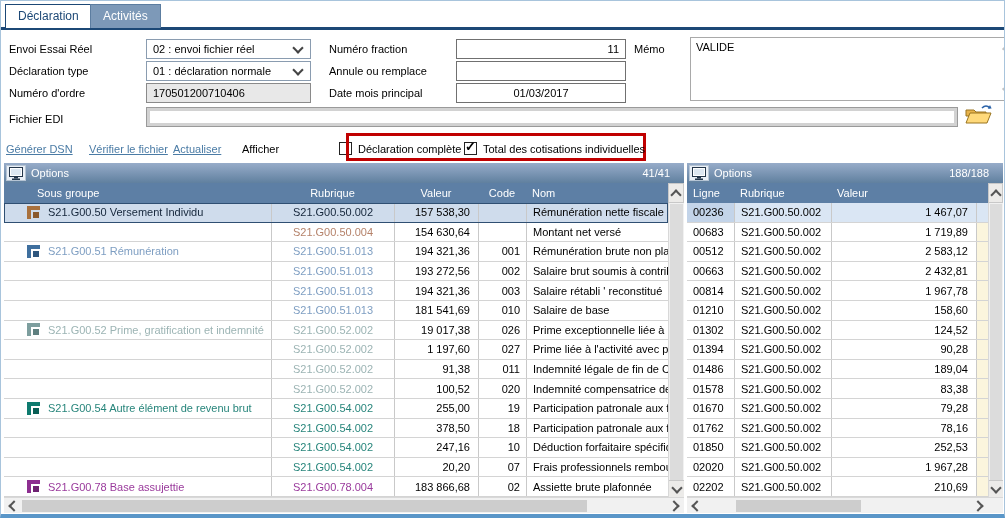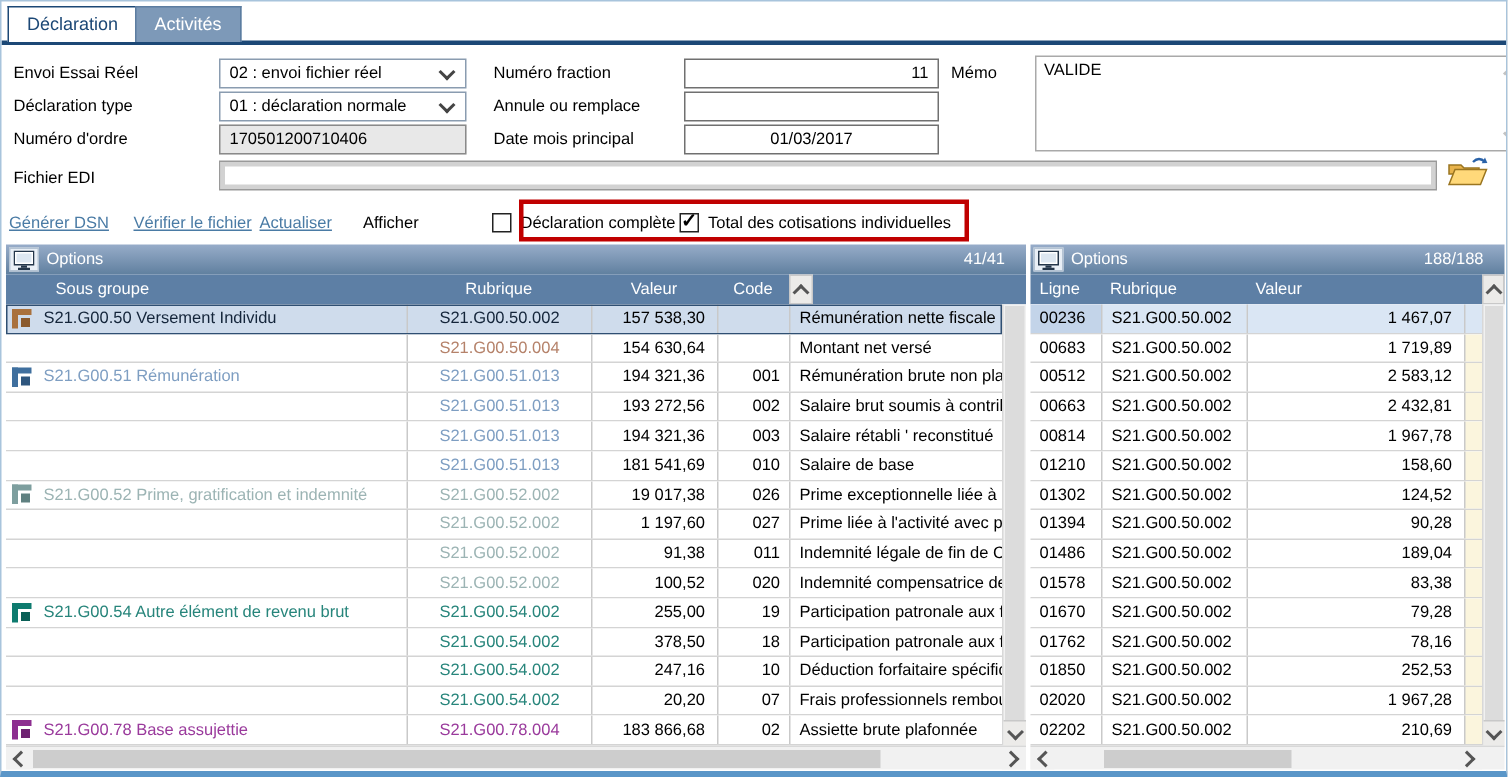--- a/index.html
+++ b/index.html
@@ -25,21 +25,21 @@
   .memo { position:absolute; left:665px; top:36px; width:328px; height:64px; box-sizing:border-box; border:1px solid #a9a9a9; background:#fff;margin-left:24px; }
   .memo .mtext { position:absolute; left:5px; top:3px; right:18px; bottom:2px; overflow:hidden; }
   .memo .sarr { position:absolute; right:3px; width:8px; height:8px; border-right:2px solid #c3c3c3; border-bottom:2px solid #c3c3c3; }
   .memo .up { top:6px; transform:rotate(-135deg); }
   .memo .dn { bottom:6px; transform:rotate(45deg); }
   .edifield { position:absolute; left:145px; top:106px; width:812px; height:20px; box-sizing:border-box; background:#fff; border:1px solid #9a9a9a; box-shadow:inset 0 0 0 3px #d2d2d2; }
   .folderbtn { position:absolute; left:963px; top:103px; width:28px; height:24px; border:none; background:transparent; padding:0; cursor:pointer; }
   
   .link { position:absolute; top:142px; color:#4a7ba5; text-decoration:underline; cursor:pointer; white-space:nowrap; }
   .afficher { position:absolute; left:241px; top:142px; }
-  .cbgrp { position:absolute; display:flex; align-items:center; gap:6px; white-space:nowrap; }
+  .cbgrp { position:absolute; display:flex; align-items:center; gap:6px; white-space:nowrap;margin-left:11px; }
   .cb { width:13px; height:13px; box-sizing:border-box; border:1px solid #222; background:#fff; position:relative; flex:0 0 auto; }
   .cb .mk { position:absolute; left:0px; top:-3px; font-size:13px; font-weight:bold; line-height:13px; }
   .redbox { position:absolute; left:345px; top:132px; width:300px; height:28px; box-sizing:border-box; border:3px solid #c00000; }
   
   .panel { position:absolute; top:162px; box-sizing:border-box; }
   .panel.pl { left:3px; width:680px; }
   .panel.pr { left:686px; width:316px; }
   .ptitle { height:20px; background:linear-gradient(#97acc9,#60809f); color:#fff; display:flex; align-items:center; padding:0 14px 0 2px; }
   .mbox { width:20px; height:16px; background:#e9eff6; border:1px solid #b5c4d4; box-sizing:border-box; display:flex; align-items:center; justify-content:center; }
   .ptitle .pname { margin-left:5px; }
@@ -51,21 +51,21 @@
   .aup { transform:rotate(-135deg); margin-top:3px; }
   .adn { transform:rotate(45deg); margin-bottom:3px; }
   .rowswrap { position:relative; height:294px; background:#fff; }
   .rows { position:absolute; left:0; top:0; bottom:0; display:flex; flex-direction:column; }
   .pl .rows { width:664px; }
   .pr .rows { width:301px; }
   .r { flex:1; display:flex; align-items:center; border-bottom:1px solid #d4d4d4; box-sizing:border-box; background:#fff; }
   .c { box-sizing:border-box; overflow:hidden; white-space:nowrap; height:100%; display:flex; align-items:center; }
   .c + .c { border-left:1px solid #c9c9c9; }
   
-  .w-sg{width:267px; padding-left:4px;} .w-rb{width:123px; justify-content:center;}
+  .w-sg{width:267px; padding-left:23px;} .w-rb{width:123px; justify-content:center;}
   .w-vl{width:84px; justify-content:flex-end; padding-right:8px;}
   .w-cd{width:48px; justify-content:flex-end; padding-right:6px;}
   .w-nm{width:142px; padding-left:6px;}
   .h-sg{width:267px; padding-left:33px;} .h-rb{width:123px; text-align:center;}
   .h-vl{width:84px; text-align:center;} .h-cd{width:48px; text-align:center;} .h-nm{width:142px; padding-left:6px;}
   
   .w-lg{width:47px; padding-left:6px;} .w-ru{width:97px; padding-left:6px;}
   .w-va{width:145px; justify-content:flex-end; padding-right:8px;} .w-sl{width:12px; background:#fbf5dd;}
   .h-lg{width:47px; padding-left:6px;} .h-ru{width:97px; padding-left:6px;} .h-va{width:145px; padding-left:6px;}
   
@@ -177,20 +177,21 @@
           </svg>
       </span>
       <span class="pname">Options</span>
       <span class="pcount">41/41</span>
     </div>
     <div class="phead">
       <div class="hc h-sg">Sous groupe</div>
       <div class="hc h-rb">Rubrique</div>
       <div class="hc h-vl">Valeur</div>
       <div class="hc h-cd">Code</div>
+      <div class="hc h-nm">Nom</div>
       <div class="varr">
           <span class="sarr2 aup"></span>
         </div>
     </div>
     <div class="rowswrap">
       <div class="rows">
         <div class="r sel">
           <div class="c w-sg">
               <span class="gicon i50"></span>
               <span>S21.G00.50 Versement Individu</span>

